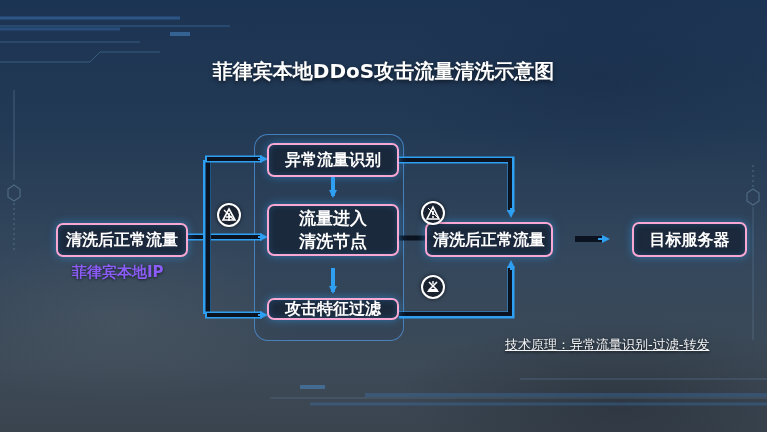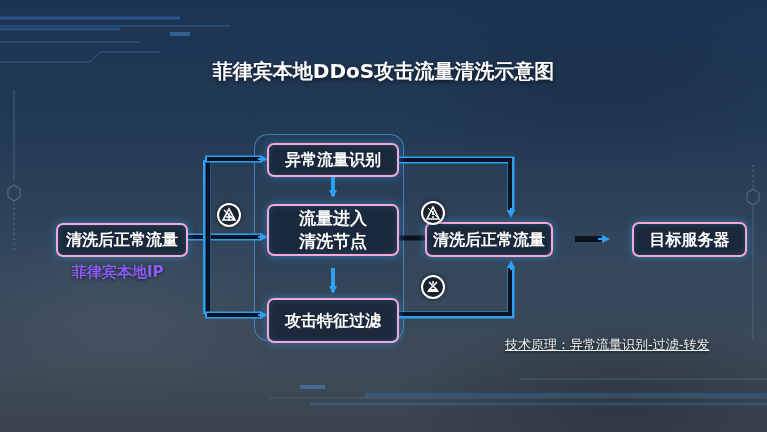--- a/index.html
+++ b/index.html
@@ -104,21 +104,21 @@
 
 <div class="box" style="left:267px;top:143px;width:132px;height:34px;">
   <span>异常流量识别</span>
 </div>
 
 <div class="box" style="left:267px;top:204px;width:132px;height:52px;flex-direction:column;font-size:17px;line-height:23px;">
   <span>流量进入</span>
   <span>清洗节点</span>
 </div>
 
-<div class="box" style="left:267px;top:298px;width:132px;height:45px;">
+<div class="box" style="left:267px;top:298px;width:132px;height:22px;">
   <span>攻击特征过滤</span>
 </div>
 
 <div class="box" style="left:425px;top:222px;width:128px;height:35px;text-align:center;">
   <span>清洗后正常流量</span>
 </div>
 
 <div class="box" style="left:612px;top:222px;width:115px;height:35px;margin-left:20px;">
   <span>目标服务器</span>
 </div>

